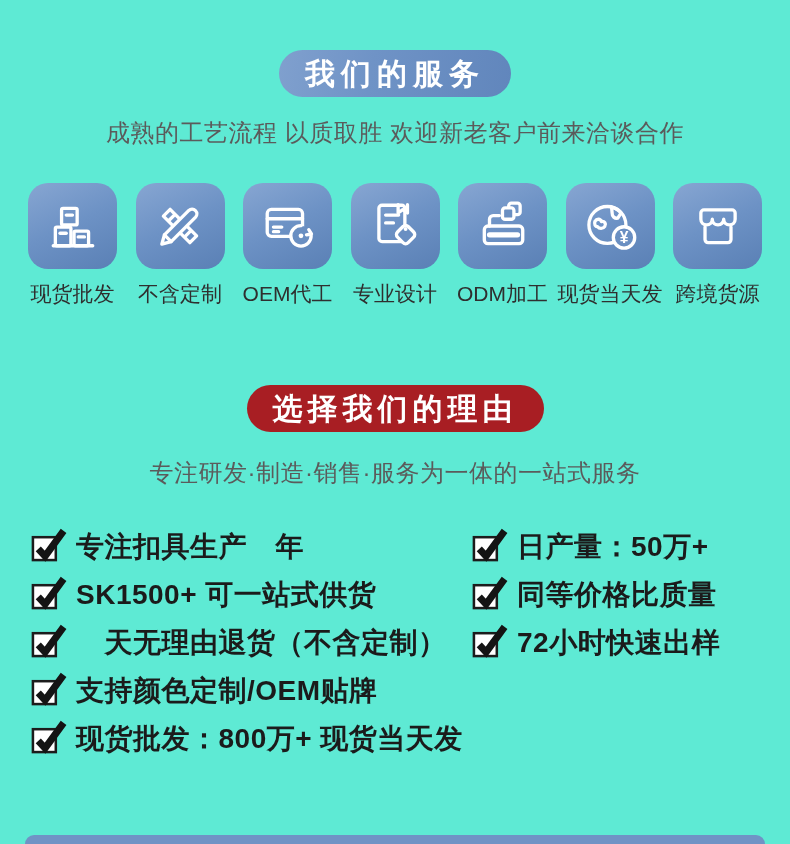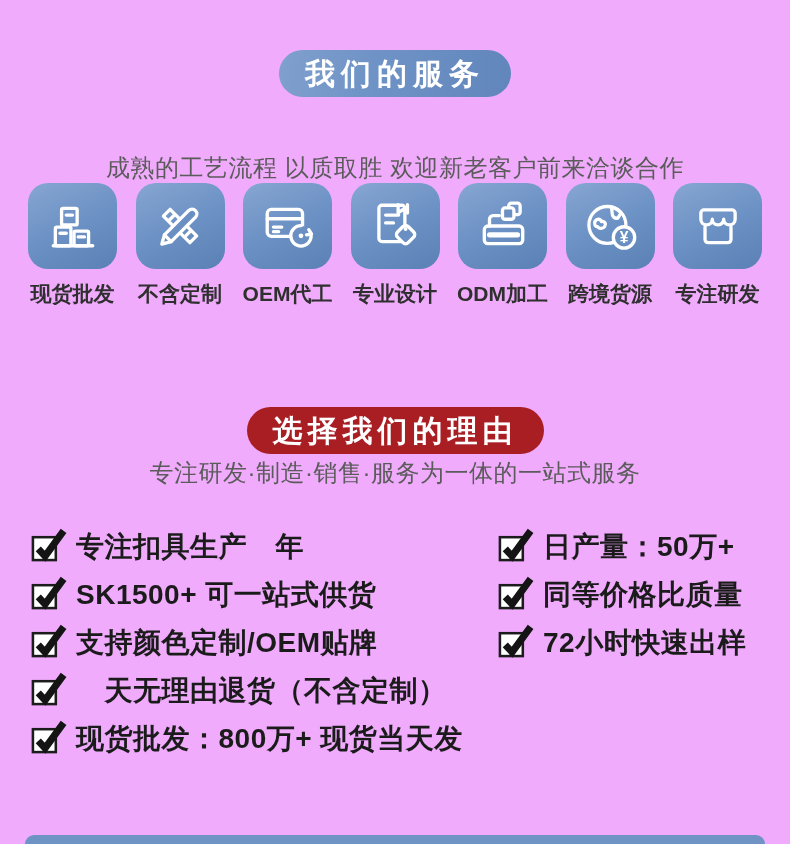--- a/index.html
+++ b/index.html
@@ -1,17 +1,17 @@
 <!DOCTYPE html>
 <html><head>
 <meta charset="utf-8">
 <style>
   html,body { margin:0; padding:0; background:#fff; }
   .page {
-    position:relative; width:790px; height:844px; background:#f0abfc; overflow:hidden;
+    position:relative; width:790px; height:844px; background:#5eead4; overflow:hidden;
     font-family:"Liberation Sans","DejaVu Sans",sans-serif;
   }
   .center-row { position:absolute; left:0; right:0; display:flex; justify-content:center; }
 
   .pill {
     height:47px; line-height:47px; border-radius:24px; color:#ffffff;
     font-size:30px; font-weight:bold; letter-spacing:6px; padding:0 26px; white-space:nowrap;
   }
   .pill-blue { background:linear-gradient(100deg,#80a0ce 0%,#6f93c6 40%,#6186bc 100%); }
   .pill-red  { background:#a81e23; letter-spacing:5px; }
@@ -23,42 +23,42 @@
   .tile {
     width:89px; height:86px; border-radius:20px;
     background:linear-gradient(155deg,#87a6d2 0%,#6d92c5 48%,#5a80b5 100%);
     display:flex; align-items:center; justify-content:center;
   }
   .tile svg { width:54px; height:54px; }
   .tile svg * { stroke:#fff; stroke-width:3.2; fill:none; stroke-linecap:round; stroke-linejoin:round; }
   .tile svg .msk { fill:#6a8fc2; }
   .tile svg .solid { fill:#fff; stroke:none; }
   .tile svg .thick { stroke-width:5; }
-  .tile-label { margin-top:11px; font-size:21px; font-weight:bold; color:#2f2f2f; white-space:nowrap; }
+  .tile-label { margin-top:11px; font-size:21px; font-weight:normal; color:#2f2f2f; white-space:nowrap; }
 
   .checklist { position:absolute; top:523px; left:30px; right:0; }
-  .col-right { position:absolute; left:467px; top:0; }
+  .col-right { position:absolute; left:441px; top:0; }
   .check-row { height:48px; display:flex; align-items:center; }
   .check-row svg { width:37px; height:37px; flex:0 0 auto; margin-right:9px; margin-top:-6px; }
   .check-text { font-size:28px; font-weight:bold; color:#1b1b1b; white-space:pre; letter-spacing:0.5px;text-align:right; }
 
   .bottom-bar {
     position:absolute; left:25px; right:25px; bottom:0; height:9px;
     border-radius:9px 9px 0 0; background:#7093c5;
   }
 </style>
 </head>
 <body>
 
 <div class="page">
 
   <div class="center-row" style="top:50px;">
     <div class="pill pill-blue">我们的服务</div>
   </div>
-  <div class="center-row" style="top:117px;margin-top:35px;">
+  <div class="center-row" style="top:117px;">
     <div class="subtitle">成熟的工艺流程 以质取胜 欢迎新老客户前来洽谈合作</div>
   </div>
 
   <div class="tiles">
 
     <div class="tile-cell">
       <div class="tile">
         <svg viewBox="0 0 52 52">
           <rect x="15" y="9" width="15" height="16" rx="1.5"></rect>
             <path d="M19.5 15.5 h6"></path>
@@ -127,36 +127,36 @@
     <div class="tile-cell">
       <div class="tile">
         <svg viewBox="0 0 52 52">
           <circle cx="23.5" cy="25" r="17.8"></circle>
           <path d="M11.5 21.5 c1.8 -2.8 5.2 -2.6 6.3 0.2 c3 -0.6 4.8 2.2 3.2 4.6 c-1.7 2.6 -5.4 2.6 -7 0.4 c-2.2 0 -3.4 -2.2 -2.5 -5.2 z"></path>
           <path d="M27.5 7.8 c3.6 0.8 6.8 2.8 9.2 5.6 l-3.2 5 c-3 0.6 -5.6 -1.6 -5.4 -4.6 z"></path>
           <circle class="msk" cx="39.5" cy="37" r="10.3"></circle>
           <text class="solid" x="39.5" y="42.5" text-anchor="middle" font-size="15" font-weight="bold">¥</text>
         </svg>
       </div>
-      <div class="tile-label">跨境货源</div>
+      <div class="tile-label">现货当天发</div>
     </div>
 
     <div class="tile-cell">
       <div class="tile">
         <svg viewBox="0 0 52 52">
           <path d="M9.5 19.5 v-6 a3 3 0 0 1 3 -3 h27 a3 3 0 0 1 3 3 v6 a5.5 5.5 0 0 1 -11 0 a5.5 5.5 0 0 1 -11 0 a5.5 5.5 0 0 1 -11 0 z"></path>
           <path d="M13.5 27 v12 a3 3 0 0 0 3 3 h19 a3 3 0 0 0 3 -3 V27"></path>
         </svg>
       </div>
-      <div class="tile-label">专注研发</div>
-    </div>
-
-  </div>
-
-  <div class="center-row" style="top:407px;">
+      <div class="tile-label">跨境货源</div>
+    </div>
+
+  </div>
+
+  <div class="center-row" style="top:385px;">
     <div class="pill pill-red">选择我们的理由</div>
   </div>
   <div class="center-row" style="top:457px;">
     <div class="subtitle">专注研发·制造·销售·服务为一体的一站式服务</div>
   </div>
 
   <div class="checklist">
 
     <div class="col-left">
       <div class="check-row">
@@ -171,34 +171,34 @@
             <rect x="3" y="11.5" width="23.5" height="23.5" fill="#fff" stroke="#1c1c1c" stroke-width="2.6"></rect>
             <path d="M8.5 23.5 L15.5 31 L34.5 5" fill="none" stroke="#141414" stroke-width="7.2"></path>
           </svg>
         <span class="check-text">SK1500+ 可一站式供货</span>
       </div>
       <div class="check-row">
         <svg viewBox="0 0 38 38">
             <rect x="3" y="11.5" width="23.5" height="23.5" fill="#fff" stroke="#1c1c1c" stroke-width="2.6"></rect>
             <path d="M8.5 23.5 L15.5 31 L34.5 5" fill="none" stroke="#141414" stroke-width="7.2"></path>
           </svg>
+        <span class="check-text">　天无理由退货（不含定制）</span>
+      </div>
+      <div class="check-row">
+        <svg viewBox="0 0 38 38">
+            <rect x="3" y="11.5" width="23.5" height="23.5" fill="#fff" stroke="#1c1c1c" stroke-width="2.6"></rect>
+            <path d="M8.5 23.5 L15.5 31 L34.5 5" fill="none" stroke="#141414" stroke-width="7.2"></path>
+          </svg>
         <span class="check-text">支持颜色定制/OEM贴牌</span>
       </div>
       <div class="check-row">
         <svg viewBox="0 0 38 38">
             <rect x="3" y="11.5" width="23.5" height="23.5" fill="#fff" stroke="#1c1c1c" stroke-width="2.6"></rect>
             <path d="M8.5 23.5 L15.5 31 L34.5 5" fill="none" stroke="#141414" stroke-width="7.2"></path>
           </svg>
-        <span class="check-text">　天无理由退货（不含定制）</span>
-      </div>
-      <div class="check-row">
-        <svg viewBox="0 0 38 38">
-            <rect x="3" y="11.5" width="23.5" height="23.5" fill="#fff" stroke="#1c1c1c" stroke-width="2.6"></rect>
-            <path d="M8.5 23.5 L15.5 31 L34.5 5" fill="none" stroke="#141414" stroke-width="7.2"></path>
-          </svg>
         <span class="check-text">现货批发：800万+ 现货当天发</span>
       </div>
     </div>
 
     <div class="col-right">
       <div class="check-row">
         <svg viewBox="0 0 38 38">
             <rect x="3" y="11.5" width="23.5" height="23.5" fill="#fff" stroke="#1c1c1c" stroke-width="2.6"></rect>
             <path d="M8.5 23.5 L15.5 31 L34.5 5" fill="none" stroke="#141414" stroke-width="7.2"></path>
           </svg>

